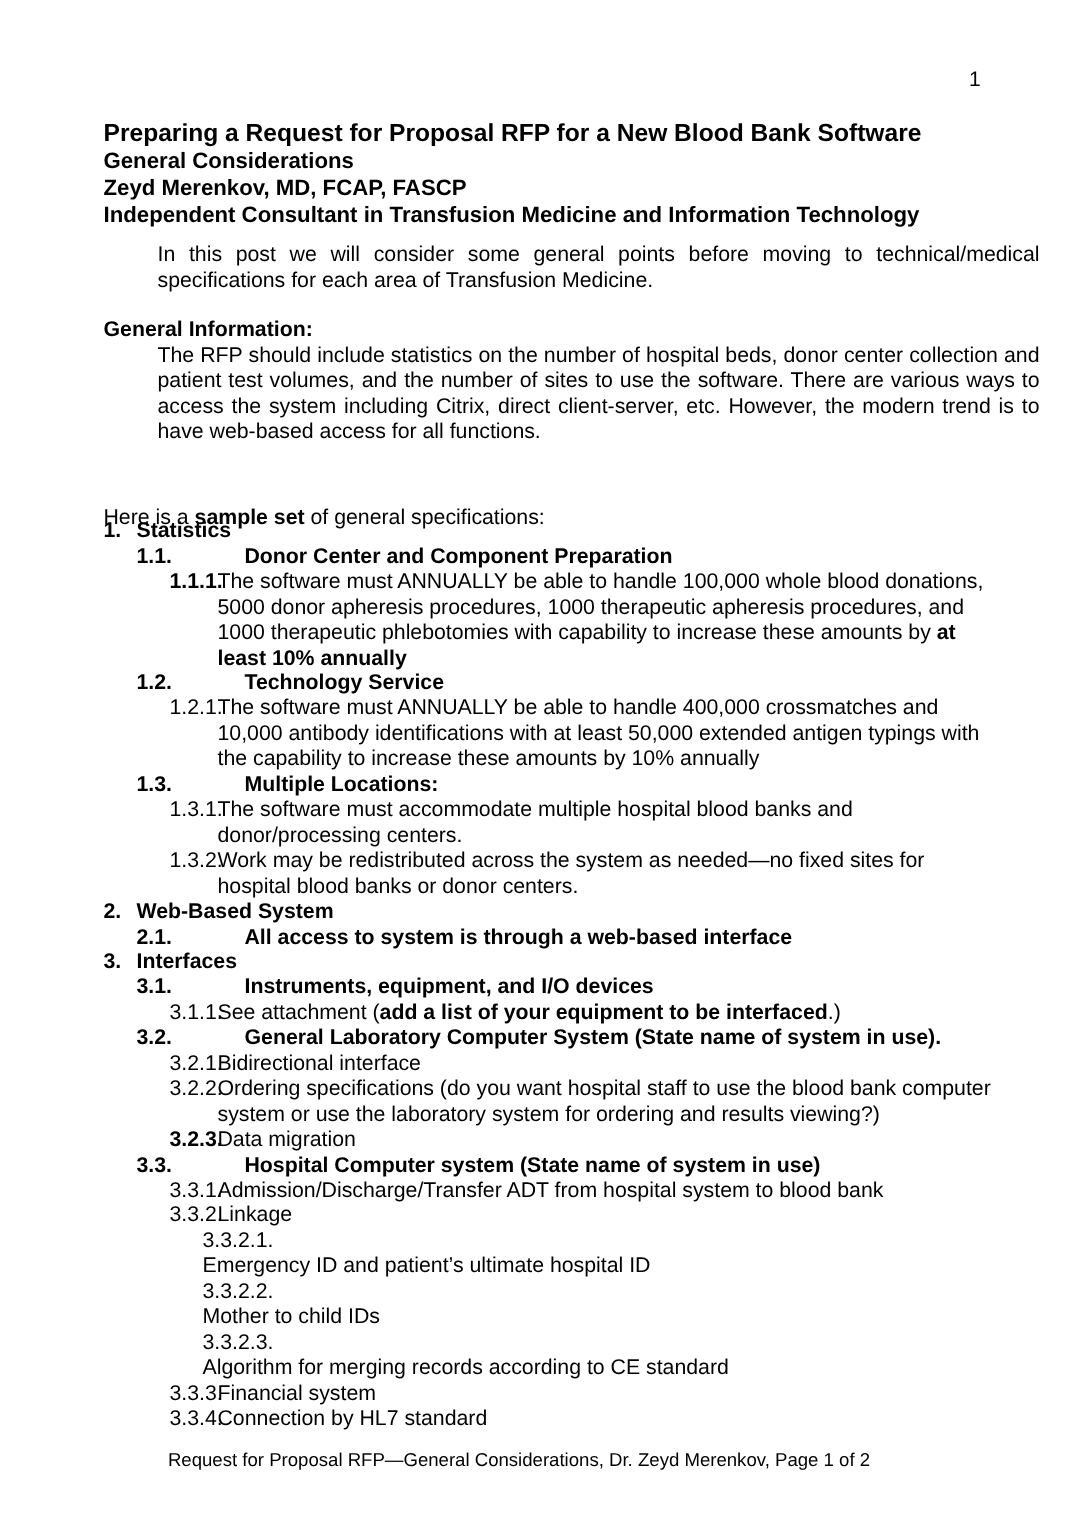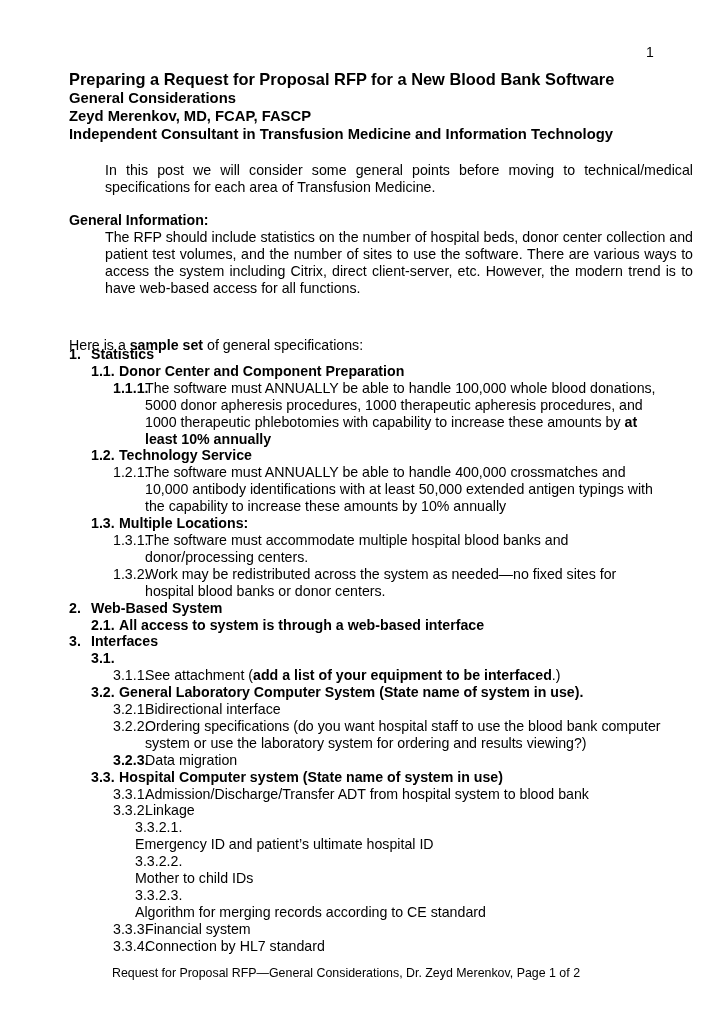--- a/index.html
+++ b/index.html
@@ -1,29 +1,29 @@
 <!DOCTYPE html>
 <html><head>
 <meta charset="utf-8">
 <style>
   html, body { margin: 0; padding: 0; background: #ffffff; }
   body { width: 724px; height: 1024px; position: relative; overflow: hidden;
          font-family: "Liberation Sans", sans-serif; color: #000; font-size: 14.2px; }
   .pagenum { position: absolute; top: 44px; left: 646px; font-size: 14px; }
-  .title-block { position: absolute; top: 69px; left: 69px; width: 600px; font-weight: bold; }
+  .title-block { position: absolute; top: 79px; left: 69px; width: 600px; font-weight: bold; }
   .title { font-size: 16.4px; line-height: 20px; }
   .subline { font-size: 14.8px; line-height: 18px; }
   .para { position: absolute; left: 69px; width: 588px; line-height: 17px; text-align: justify; }
   .justify-last { text-align-last: left; margin-left: 36px; }
   .list { position: absolute; left: 69px; top: 346px; width: 600px; line-height: 16.9px; }
   .row { display: flex; }
   .num { flex: none; }
   .b { font-weight: bold; }
   .l1 .num { width: 22px; }
-  .l2 { padding-left: 22px; }
+  .l2 { padding-left: 22px; gap: 44px; }
   .l2 .num { width: 28px; }
   .l3 { padding-left: 44px; }
   .l3 .num { width: 32px; }
   .l3 .txt { }
   .l4 { padding-left: 66px; flex-direction: column; }
   .l4 .num { width: 66px; }
   .footer { position: absolute; top: 966px; left: 0; width: 668px; text-align: center; font-size: 12.4px; padding-left: 12px; }
 </style>
 </head>
 <body>
@@ -88,20 +88,21 @@
   <div class="row l2 b">
       <span class="num">2.1.</span>
       <span>All access to system is through a web-based interface</span>
     </div>
   <div class="row l1 b">
       <span class="num">3.</span>
       <span>Interfaces</span>
     </div>
   <div class="row l2 b">
       <span class="num">3.1.</span>
+      <span>Instruments, equipment, and I/O devices</span>
     </div>
   <div class="row l3">
       <span class="num">3.1.1.</span>
       <span class="txt"><span>See attachment (</span><span class="b">add a list of your equipment to be interfaced</span><span>.)</span></span>
     </div>
   <div class="row l2 b">
       <span class="num">3.2.</span>
       <span>General Laboratory Computer System (State name of system in use).</span>
     </div>
   <div class="row l3">

